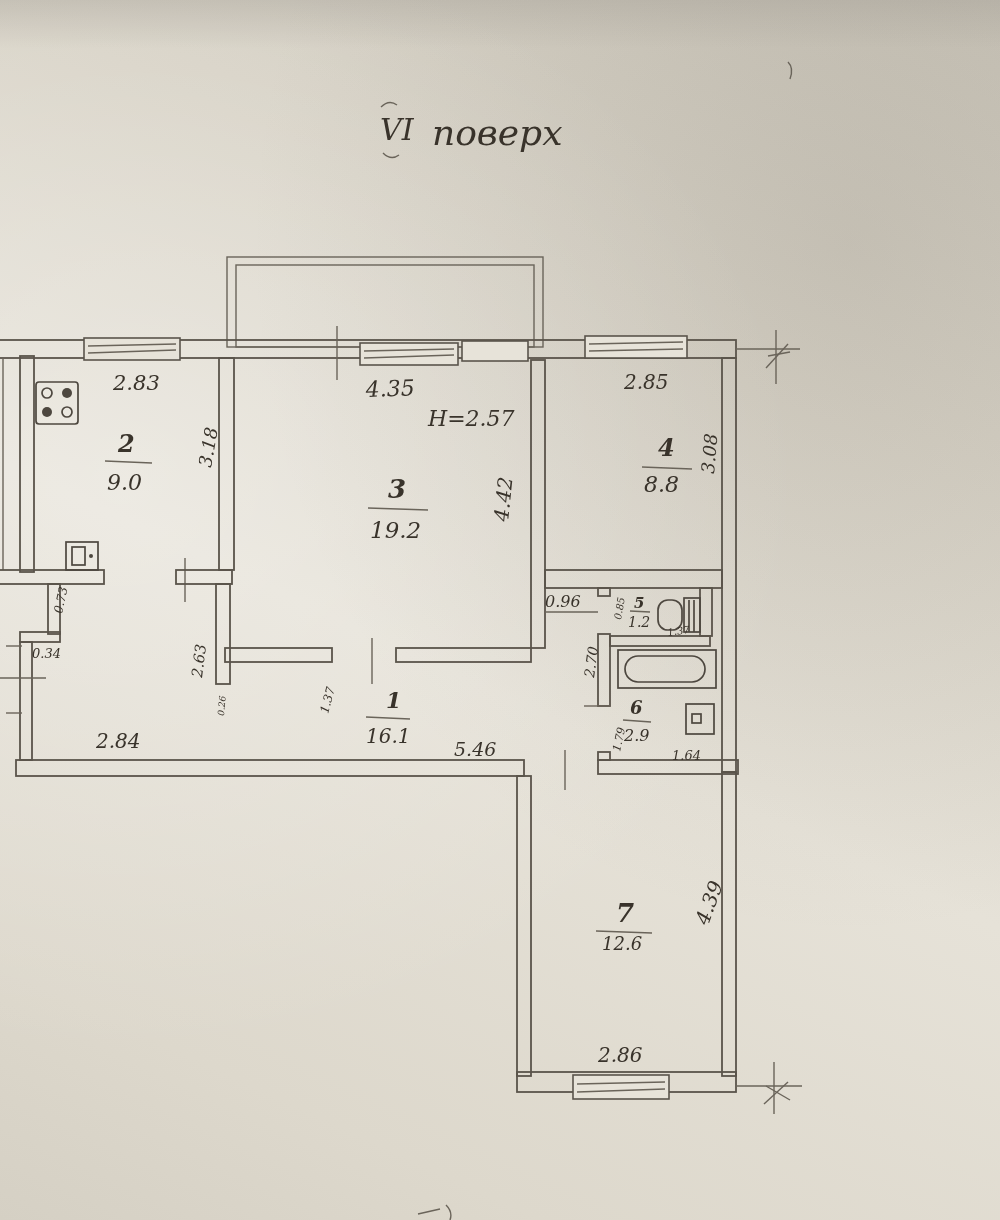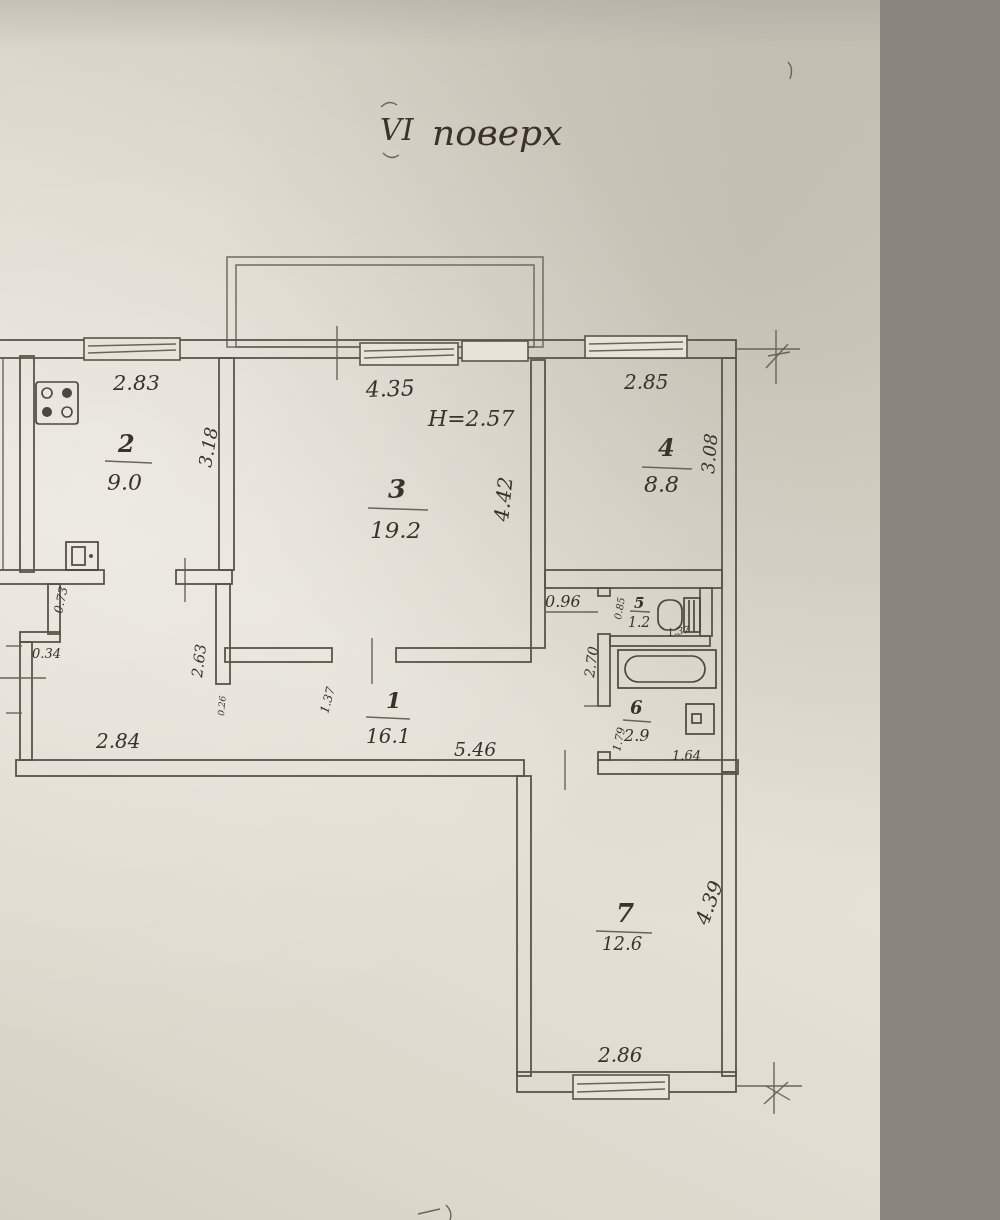--- a/index.html
+++ b/index.html
@@ -1,17 +1,17 @@
 <!DOCTYPE html>
 <html><head>
 <meta charset="utf-8">
 <style>
   html,body{margin:0;padding:0;background:#8a857c;}
   #paper{
-    position:relative;width:880px;height:1220px;overflow:hidden;
+    position:relative;width:1000px;height:1220px;overflow:hidden;
     background:
       linear-gradient(180deg, rgba(160,155,146,.35) 0%, rgba(160,155,146,0) 4%),
       radial-gradient(ellipse at 12% 40%, rgba(255,255,255,.30), rgba(255,255,255,0) 55%),
       radial-gradient(ellipse at 85% 20%, rgba(120,114,104,.18), rgba(120,114,104,0) 50%),
       linear-gradient(205deg, #ccc7bb 0%, #d9d4c8 28%, #e6e2d8 55%, #ddd8cc 85%, #d5d0c4 100%);
   }
   svg{position:absolute;inset:0;}
   .wall{fill:none;stroke:#5a544b;stroke-width:1.8;}
   .thin{fill:none;stroke:#6a645a;stroke-width:1.4;}
   .fix{fill:none;stroke:#4d473f;stroke-width:1.7;}

